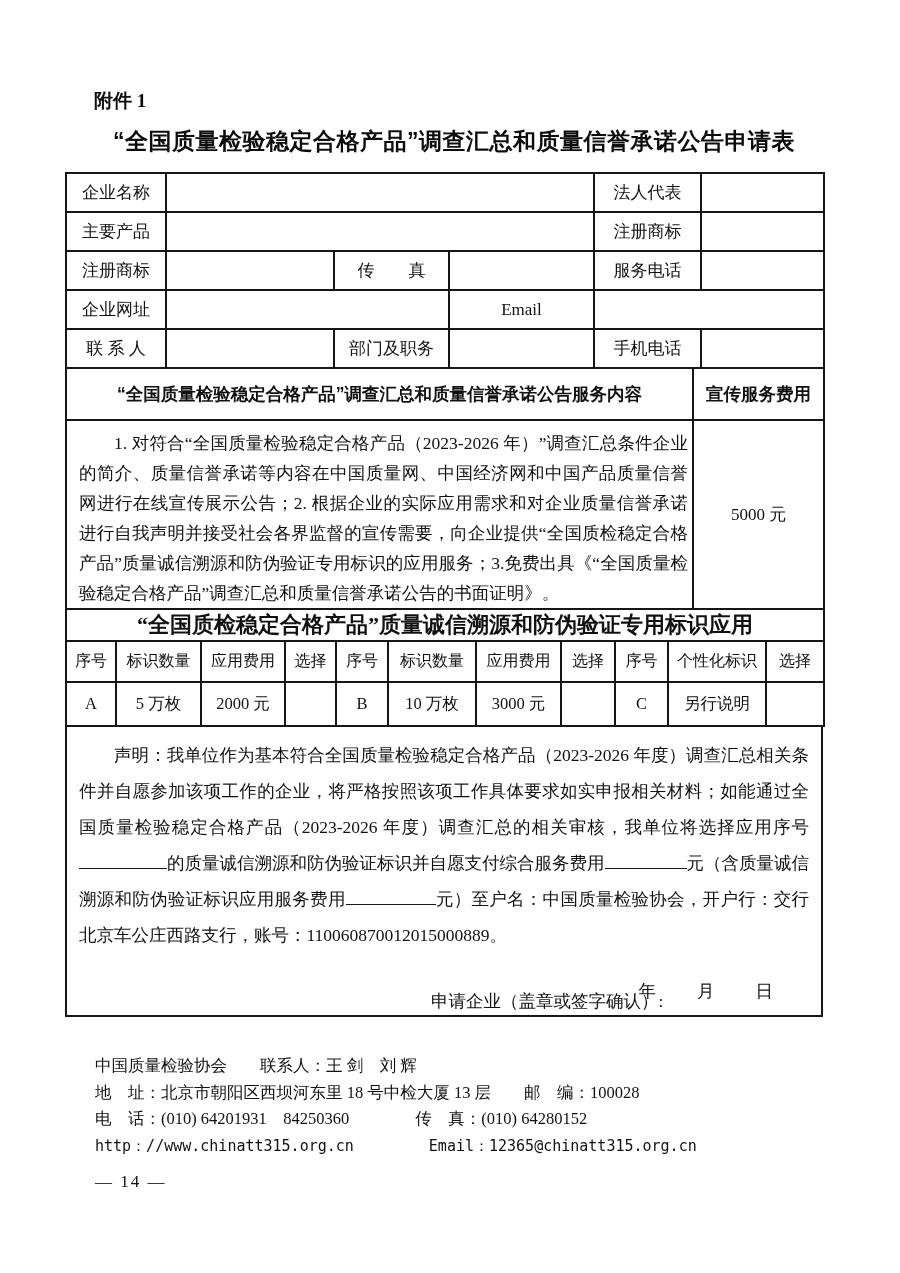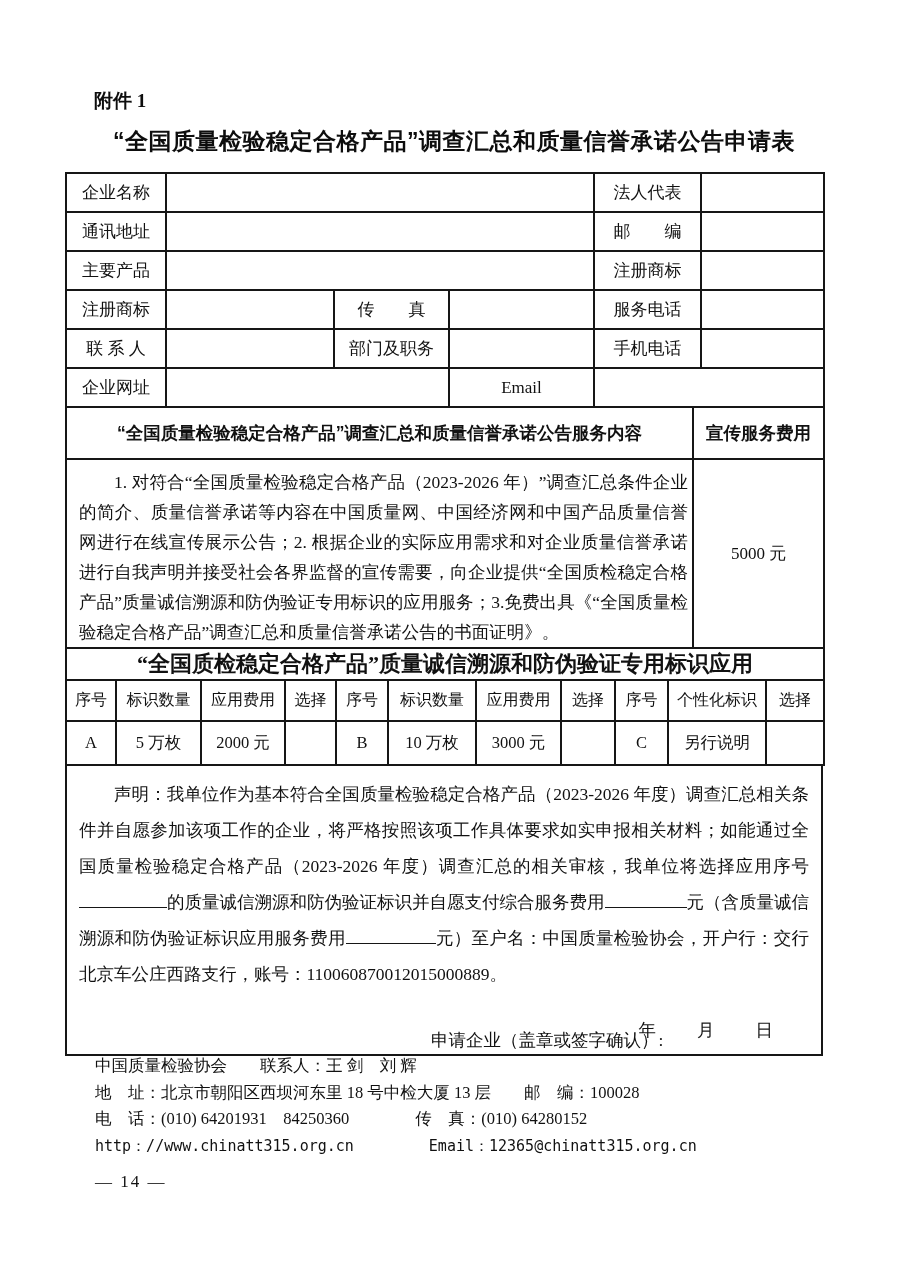--- a/index.html
+++ b/index.html
@@ -86,52 +86,46 @@
           <col style="width:123px">
       </colgroup>
       <tbody>
           <tr>
         <td>企业名称</td>
         <td class="val" colspan="3"></td>
         <td>法人代表</td>
         <td class="val"></td>
       </tr>
       <tr>
-        <td>通讯地址</td>
-        <td class="val" colspan="3"></td>
-        <td>邮　　编</td>
-        <td class="val"></td>
-      </tr>
-      <tr>
         <td>主要产品</td>
         <td class="val" colspan="3"></td>
         <td>注册商标</td>
         <td class="val"></td>
       </tr>
       <tr>
         <td>注册商标</td>
         <td class="val"></td>
         <td>传　　真</td>
         <td class="val"></td>
         <td>服务电话</td>
-        <td class="val"></td>
-      </tr>
-      <tr>
-        <td>联 系 人</td>
-        <td class="val"></td>
-        <td>部门及职务</td>
-        <td class="val"></td>
-        <td>手机电话</td>
         <td class="val"></td>
       </tr>
       <tr>
         <td>企业网址</td>
         <td class="val" colspan="2"></td>
         <td>Email</td>
         <td class="val" colspan="2"></td>
+      </tr>
+      <tr>
+        <td>联 系 人</td>
+        <td class="val"></td>
+        <td>部门及职务</td>
+        <td class="val"></td>
+        <td>手机电话</td>
+        <td class="val"></td>
       </tr>
     </tbody>
       </table>
 
     <table class="svc">
       <colgroup>
           <col style="width:627px">
           <col style="width:131px">
         </colgroup>
       <tbody>

